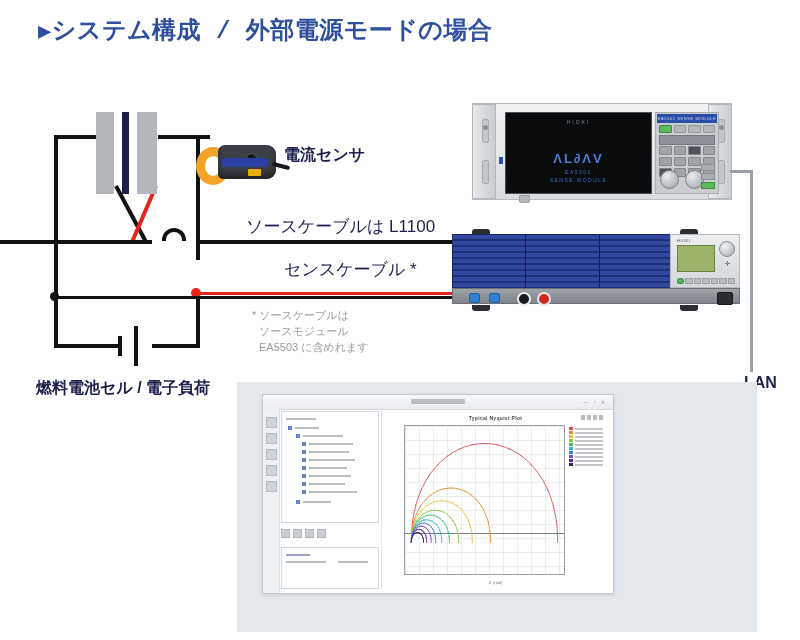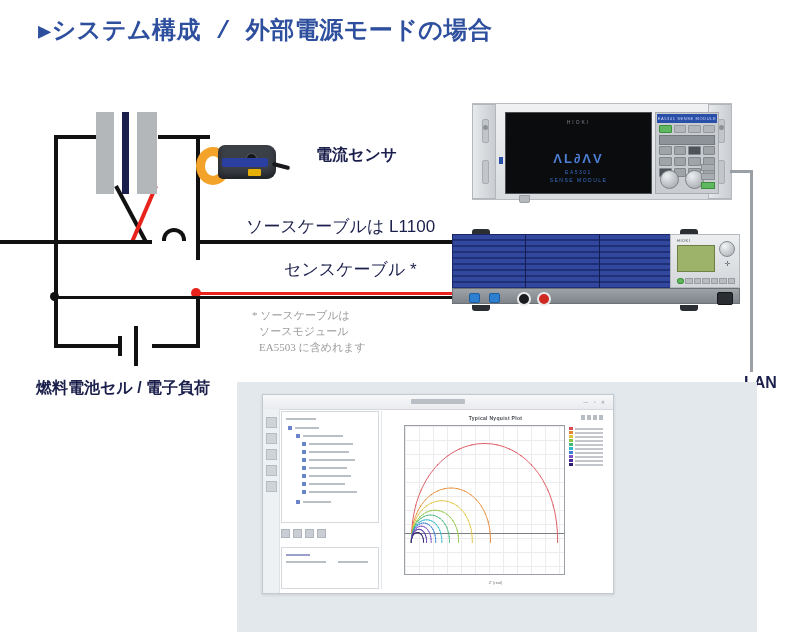--- a/index.html
+++ b/index.html
@@ -354,33 +354,33 @@
 
 <div id="stage">
 
   <div class="title">
     <span class="tri">▶</span><span>システム構成 / 外部電源モードの場合</span>
   </div>
 
 
   <div class="lbl lbl-jp" style="left:36px; top:378px;">燃料電池セル / 電子負荷</div>
 
-  <div class="lbl lbl-jp" style="left:316px; top:145px;">電流センサ</div>
+  <div class="lbl lbl-jp" style="left:284px; top:145px;">電流センサ</div>
 
   <div class="lbl lbl-dev" style="left:246px; top:215px;">ソースケーブルは L1100</div>
 
   <div class="lbl lbl-dev" style="left:284px; top:258px;">センスケーブル *</div>
 
 
 
   <div class="lbl lbl-dev" style="left:276px; top:601px;">PC アプリケーションソフト EA5703</div>
 
   <div class="lan-lbl" style="left:744px; top:374px;">LAN</div>
 
-  <div class="note" style="left:252px; top:308px;font-family:Liberation Serif, serif;">
+  <div class="note" style="left:252px; top:308px;">
     <div>* ソースケーブルは</div>
     <div style="padding-left:7px;">ソースモジュール</div>
     <div style="padding-left:7px;">EA5503 に含めれます</div>
   </div>
 
   <div class="wire wire-v" style="left:54px; top:135px; height:165px;"></div>
 
   <div class="wire wire-h" style="left:54px; top:135px; width:52px;"></div>
 
   <div class="wire wire-h" style="left:158px; top:135px; width:52px;"></div>

